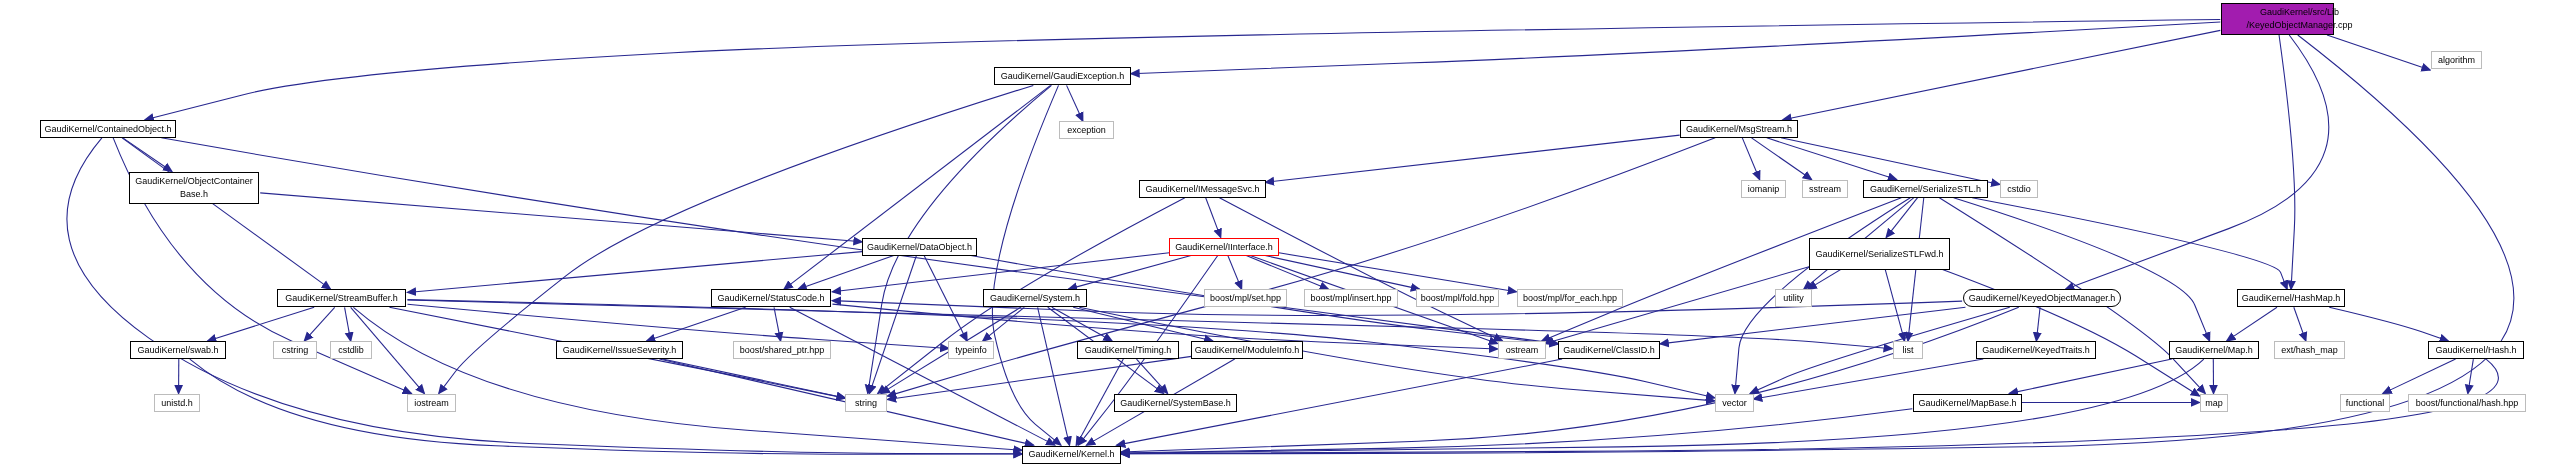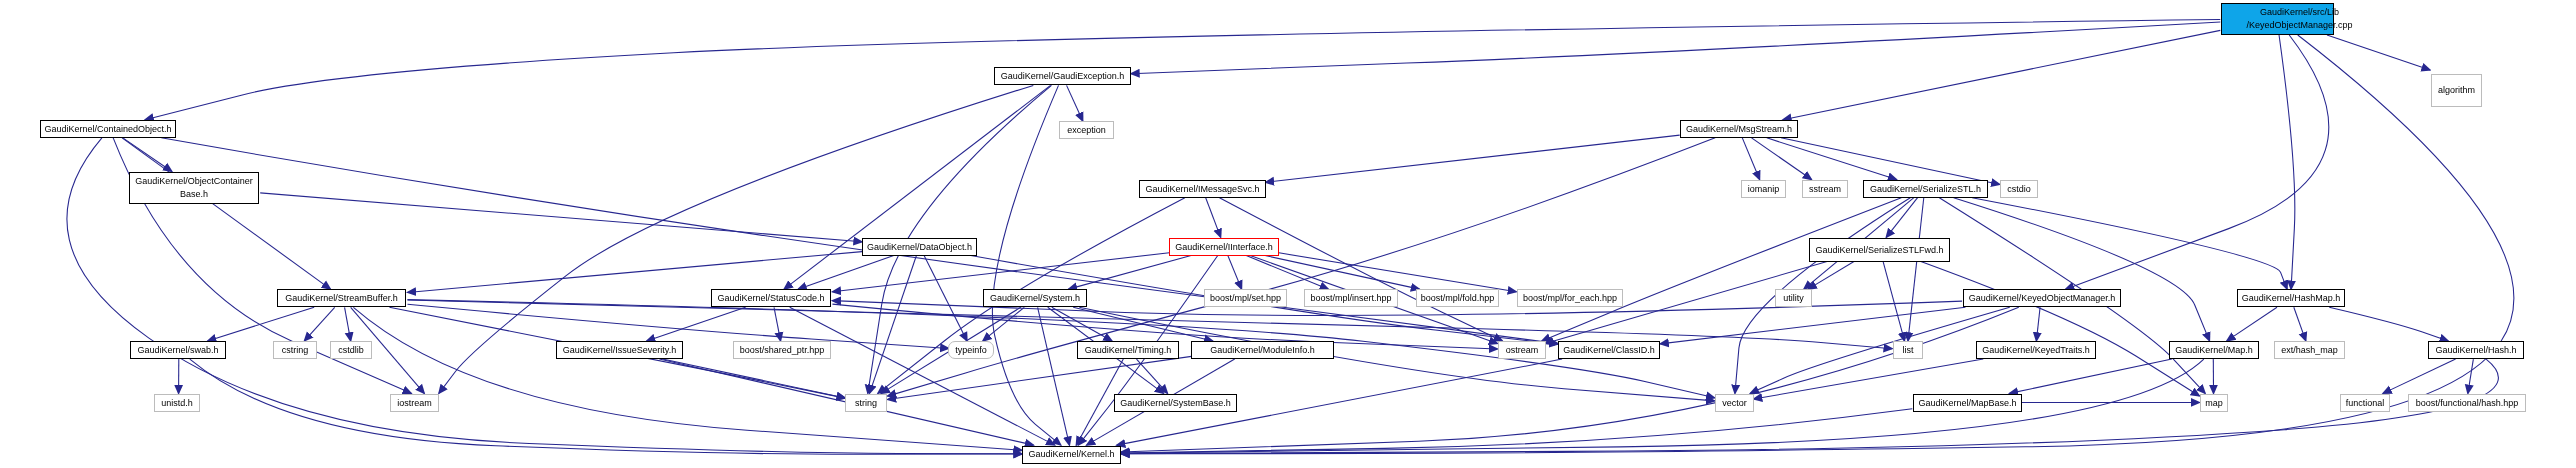--- a/index.html
+++ b/index.html
@@ -3,21 +3,21 @@
 <meta charset="utf-8">
 <style>
   html,body{margin:0;padding:0;background:#ffffff;}
   #graph{position:relative;width:2576px;height:468px;background:#ffffff;
          font-family:"Liberation Sans",sans-serif;overflow:hidden;}
   #edge-layer{position:absolute;left:0;top:0;z-index:1;}
   .node{position:absolute;box-sizing:border-box;z-index:2;background:#ffffff;
         display:flex;flex-direction:column;align-items:center;justify-content:center;
         font-size:9px;line-height:1.4;color:#000;text-align:center;white-space:nowrap;}
   .node.header{border:1.1px solid #000000;}
-  .node.root{background:#0ea5e9;border:1.3px solid #000000;padding-left:44px;}
+  .node.root{background:#a21caf;border:1.3px solid #000000;padding-left:44px;}
   .node.interface{border:1.3px solid #ff0000;}
   .node.external{border:0.8px solid #bcbcbc;}
   .node span{pointer-events:none;}
 </style>
 </head>
 <body>
 
 <div id="graph">
   <svg id="edge-layer" width="2576" height="468" viewBox="0 0 3827 696" xmlns="http://www.w3.org/2000/svg">
     <defs>
@@ -127,21 +127,21 @@
       </g>
   </svg>
   <div id="nodes">
       <div class="node root" style="left: 2221px; top: 2.7px; width: 113px; height: 32px;">
         <span>GaudiKernel/src/Lib</span>
         <span>/KeyedObjectManager.cpp</span>
       </div>
       <div class="node header" style="left: 994px; top: 67px; width: 137px; height: 18px; justify-content: center;">
         <span>GaudiKernel/GaudiException.h</span>
       </div>
-      <div class="node external" style="left: 2431px; top: 74px; width: 51px; height: 33px;">
+      <div class="node external" style="left: 2431px; top: 51px; width: 51px; height: 18px;">
         <span>algorithm</span>
       </div>
       <div class="node header" style="left: 40px; top: 120px; width: 136px; height: 18px;">
         <span>GaudiKernel/ContainedObject.h</span>
       </div>
       <div class="node external" style="left: 1059px; top: 121px; width: 55px; height: 18px;">
         <span>exception</span>
       </div>
       <div class="node header" style="left: 1680px; top: 120px; width: 118px; height: 18px;">
         <span>GaudiKernel/MsgStream.h</span>
@@ -164,21 +164,21 @@
       </div>
       <div class="node external" style="left: 2000px; top: 180px; width: 38px; height: 18px;">
         <span>cstdio</span>
       </div>
       <div class="node header" style="left: 862px; top: 238px; width: 115px; height: 18px;">
         <span>GaudiKernel/DataObject.h</span>
       </div>
       <div class="node interface" style="left: 1169px; top: 238px; width: 110px; height: 18px; text-align: center;">
         <span>GaudiKernel/IInterface.h</span>
       </div>
-      <div class="node header" style="left: 1809px; top: 238px; width: 141px; height: 24px;">
+      <div class="node header" style="left: 1809px; top: 238px; width: 141px; height: 32px;">
         <span>GaudiKernel/SerializeSTLFwd.h</span>
       </div>
       <div class="node header" style="left: 277px; top: 289px; width: 129px; height: 18px;">
         <span>GaudiKernel/StreamBuffer.h</span>
       </div>
       <div class="node header" style="left: 711px; top: 289px; width: 120px; height: 18px;">
         <span>GaudiKernel/StatusCode.h</span>
       </div>
       <div class="node header" style="left: 983px; top: 289px; width: 104px; height: 18px;">
         <span>GaudiKernel/System.h</span>
@@ -191,48 +191,48 @@
       </div>
       <div class="node external" style="left: 1416px; top: 289px; width: 83px; height: 18px;">
         <span>boost/mpl/fold.hpp</span>
       </div>
       <div class="node external" style="left: 1517px; top: 289px; width: 106px; height: 18px;">
         <span>boost/mpl/for_each.hpp</span>
       </div>
       <div class="node external" style="left: 1775px; top: 289px; width: 37px; height: 18px;">
         <span>utility</span>
       </div>
-      <div class="node header" style="left: 1963px; top: 289px; width: 158px; height: 18px;">
+      <div class="node header" style="left: 1963px; top: 289px; width: 158px; height: 18px; border-radius: 9px;">
         <span>GaudiKernel/KeyedObjectManager.h</span>
       </div>
       <div class="node header" style="left: 2237px; top: 289px; width: 108px; height: 18px;">
         <span>GaudiKernel/HashMap.h</span>
       </div>
       <div class="node header" style="left: 130px; top: 341px; width: 96px; height: 18px;">
         <span>GaudiKernel/swab.h</span>
       </div>
       <div class="node external" style="left: 273px; top: 341px; width: 44px; height: 18px;">
         <span>cstring</span>
       </div>
       <div class="node external" style="left: 330px; top: 341px; width: 42px; height: 18px;">
         <span>cstdlib</span>
       </div>
       <div class="node header" style="left: 556px; top: 341px; width: 127px; height: 18px;">
         <span>GaudiKernel/IssueSeverity.h</span>
       </div>
       <div class="node external" style="left: 733px; top: 341px; width: 98px; height: 18px;">
         <span>boost/shared_ptr.hpp</span>
       </div>
-      <div class="node external" style="left: 948px; top: 341px; width: 46px; height: 18px; border-radius: 7px;">
+      <div class="node external" style="left: 948px; top: 341px; width: 46px; height: 18px;">
         <span>typeinfo</span>
       </div>
       <div class="node header" style="left: 1077px; top: 341px; width: 102px; height: 18px;">
         <span>GaudiKernel/Timing.h</span>
       </div>
-      <div class="node header" style="left: 1191px; top: 341px; width: 143px; height: 18px;">
+      <div class="node header" style="left: 1191px; top: 341px; width: 112px; height: 18px;">
         <span>GaudiKernel/ModuleInfo.h</span>
       </div>
       <div class="node external" style="left: 1498px; top: 341px; width: 48px; height: 18px;">
         <span>ostream</span>
       </div>
       <div class="node header" style="left: 1558px; top: 341px; width: 102px; height: 18px;">
         <span>GaudiKernel/ClassID.h</span>
       </div>
       <div class="node external" style="left: 1893px; top: 341px; width: 30px; height: 18px;">
         <span>list</span>
@@ -245,21 +245,21 @@
       </div>
       <div class="node external" style="left: 2274px; top: 341px; width: 71px; height: 18px;">
         <span>ext/hash_map</span>
       </div>
       <div class="node header" style="left: 2428px; top: 341px; width: 96px; height: 18px;">
         <span>GaudiKernel/Hash.h</span>
       </div>
       <div class="node external" style="left: 154px; top: 394px; width: 46px; height: 18px;">
         <span>unistd.h</span>
       </div>
-      <div class="node external" style="left: 390px; top: 394px; width: 49px; height: 18px;">
+      <div class="node external" style="left: 407px; top: 394px; width: 49px; height: 18px;">
         <span>iostream</span>
       </div>
       <div class="node external" style="left: 845px; top: 394px; width: 42px; height: 18px;">
         <span>string</span>
       </div>
       <div class="node header" style="left: 1114px; top: 394px; width: 123px; height: 18px;">
         <span>GaudiKernel/SystemBase.h</span>
       </div>
       <div class="node external" style="left: 1715px; top: 394px; width: 39px; height: 18px;">
         <span>vector</span>

